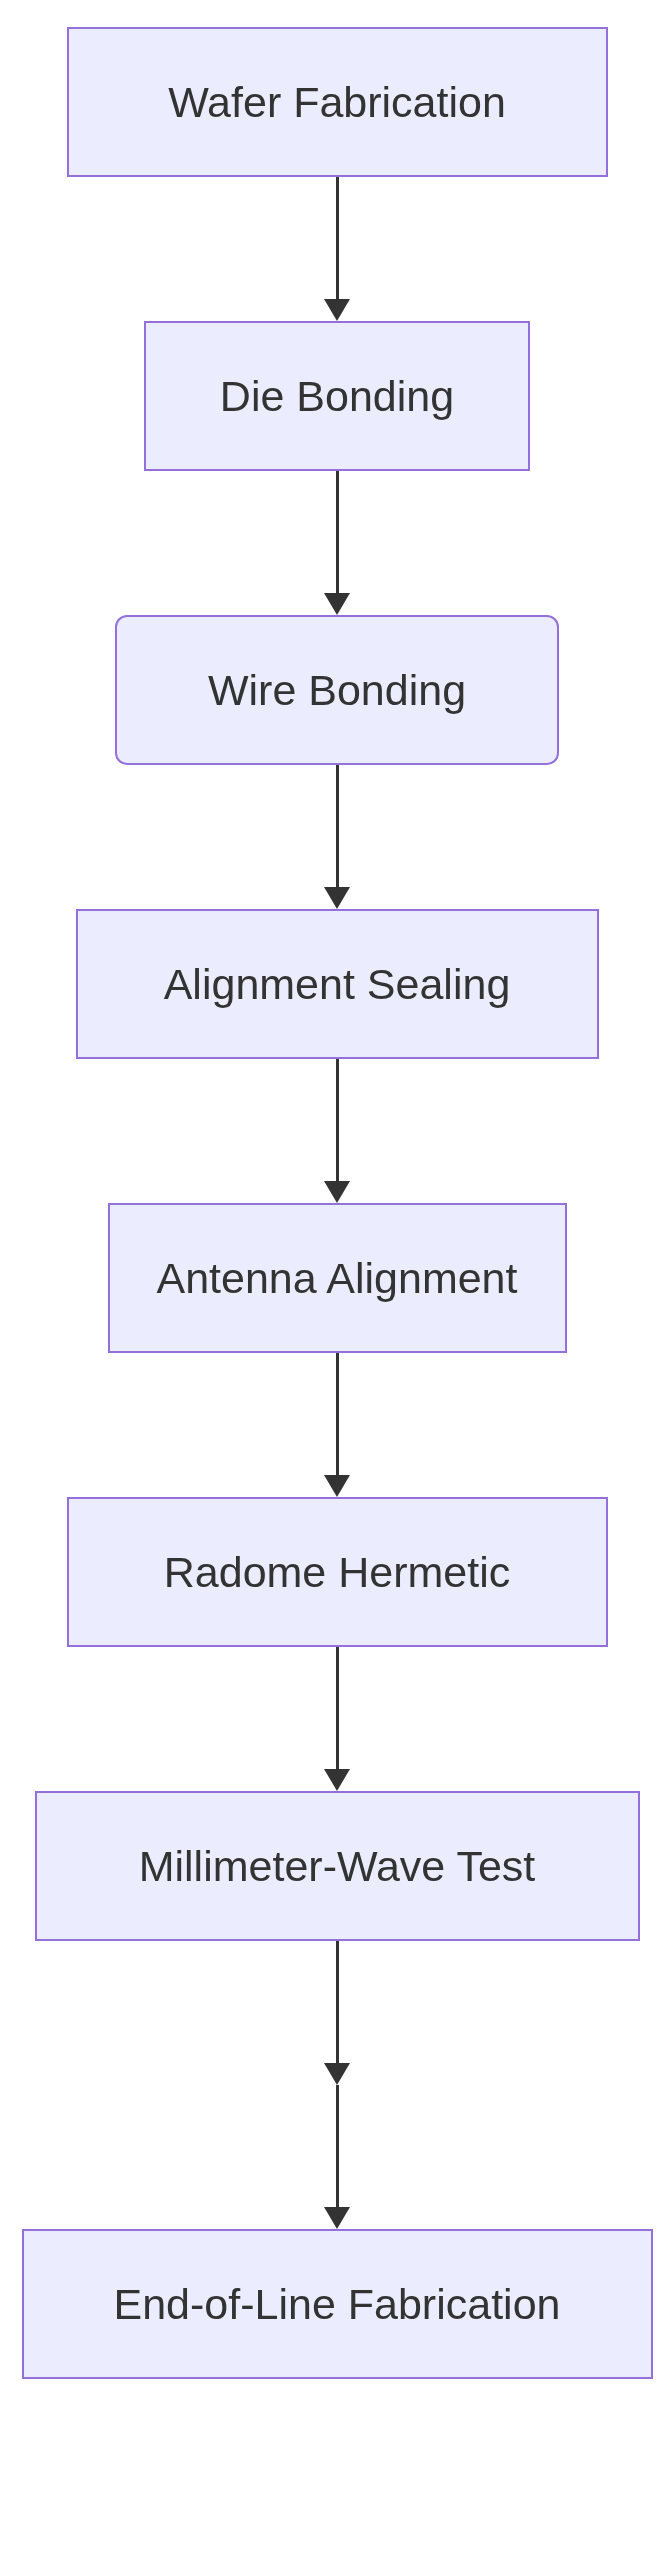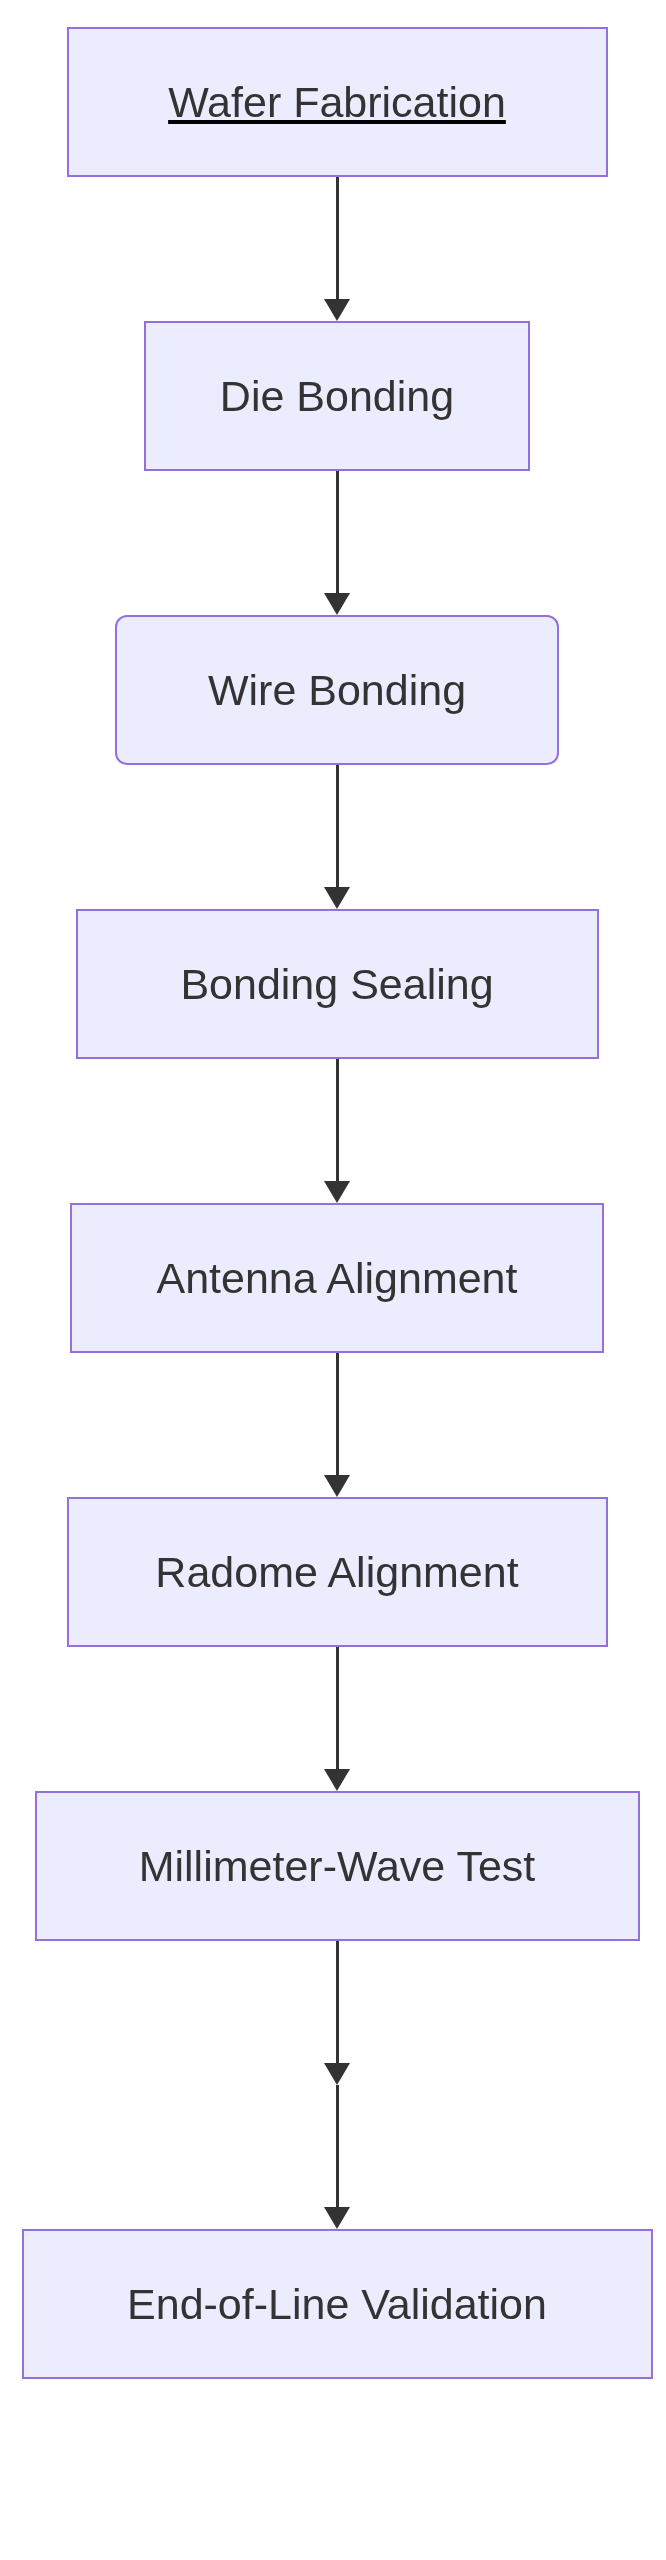--- a/index.html
+++ b/index.html
@@ -35,25 +35,25 @@
     justify-content: center;
     flex: 0 0 auto;
   }
   .node span {
     font-size: 43px;
     color: #333333;
     white-space: nowrap;
     letter-spacing: 0px;
   }
   
-  .n0 { width: 541px; text-decoration: underline; }
+  .n0 { width: 541px; }
   .n1 { width: 386px; }
   .n2 { width: 444px; border-radius: 12px; }
   .n3 { width: 523px; }
-  .n4 { width: 534px; }
+  .n4 { width: 459px; }
   .n5 { width: 541px; }
   .n6 { width: 605px; }
   .n7 { width: 517px; }
   .n8 { width: 631px; }
   .connector {
     height: 144px;
     display: flex;
     flex-direction: column;
     align-items: center;
     flex: 0 0 auto;
@@ -98,39 +98,39 @@
     <div class="node n2">
       <span>Wire Bonding</span>
     </div>
 
     <div class="connector">
       <div class="line"></div>
       <div class="head"></div>
     </div>
 
     <div class="node n3">
-      <span>Bonding Sealing</span>
+      <span>Alignment Sealing</span>
     </div>
 
     <div class="connector">
       <div class="line"></div>
       <div class="head"></div>
     </div>
 
     <div class="node n4">
       <span>Antenna Alignment</span>
     </div>
 
     <div class="connector">
       <div class="line"></div>
       <div class="head"></div>
     </div>
 
     <div class="node n5">
-      <span>Radome Alignment</span>
+      <span>Radome Hermetic</span>
     </div>
 
     <div class="connector">
       <div class="line"></div>
       <div class="head"></div>
     </div>
 
     <div class="node n6">
       <span>Millimeter-Wave Test</span>
     </div>
@@ -140,17 +140,17 @@
       <div class="head"></div>
     </div>
 
 
     <div class="connector">
       <div class="line"></div>
       <div class="head"></div>
     </div>
 
     <div class="node n8">
-      <span>End-of-Line Validation</span>
+      <span>End-of-Line Fabrication</span>
     </div>
 
   </div>
 </div>
 
 </body></html>

